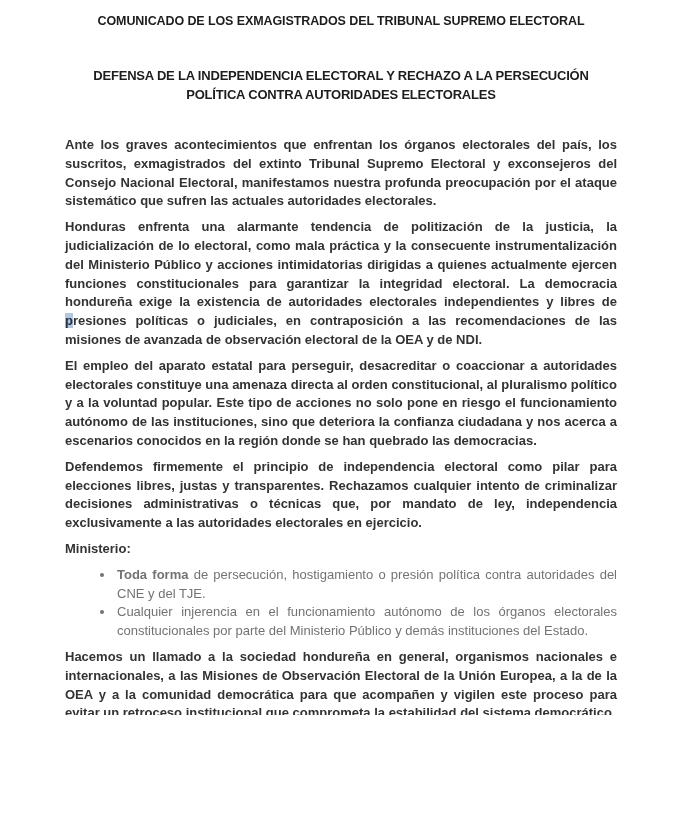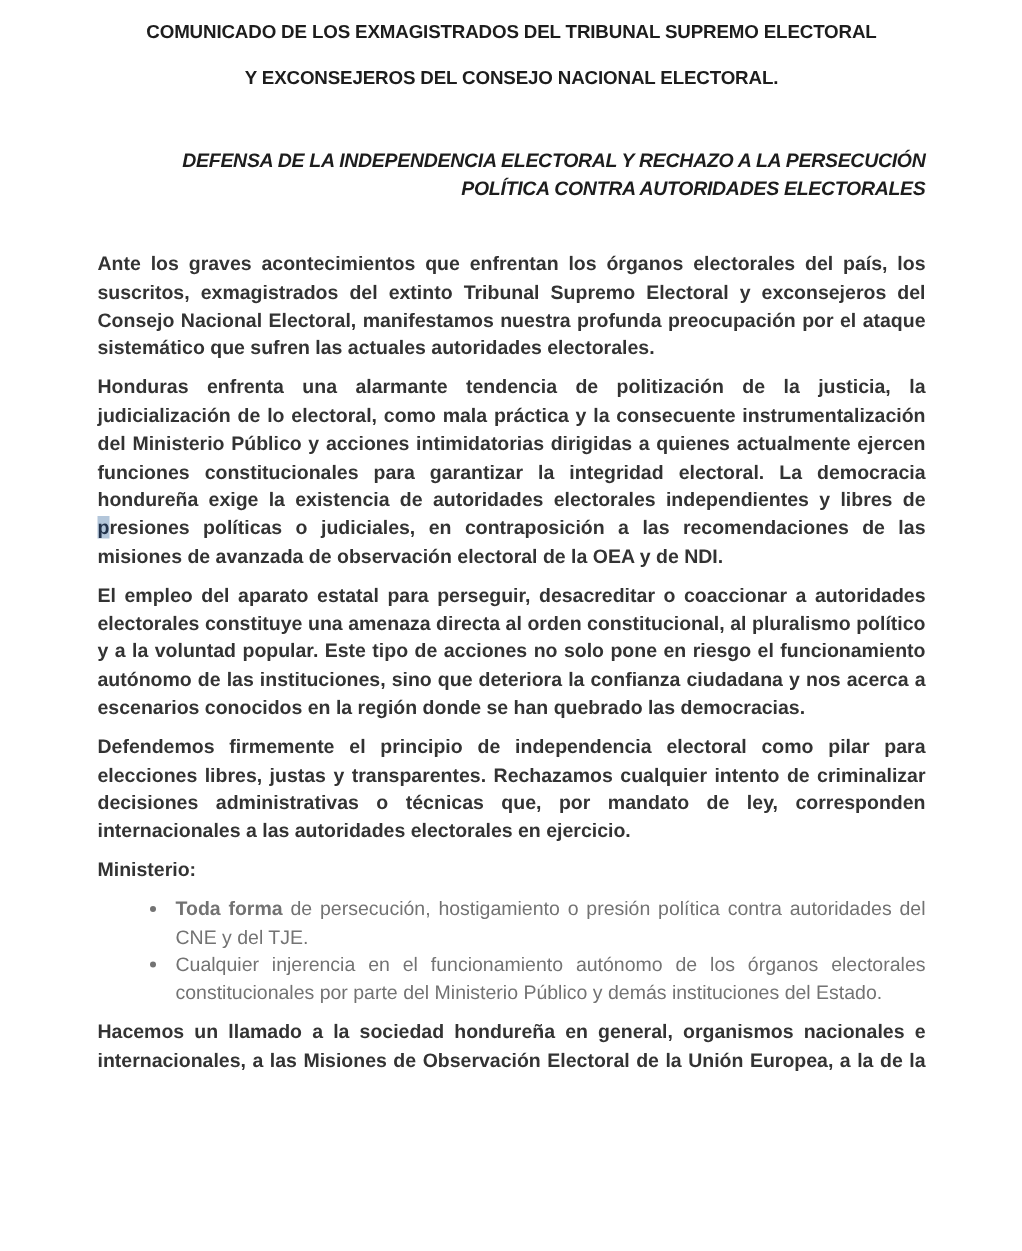--- a/index.html
+++ b/index.html
@@ -26,27 +26,26 @@
     letter-spacing: -0.1px;
   }
   .title-line {
     display: block;
   }
   .title-line-1 {
     margin-bottom: 17px;
   }
   .doc-subtitle {
     margin: 38px 0 32px 0;
-    text-align: right;
+    text-align: center;
     font-size: 13px;
     line-height: 19px;
     font-weight: bold;
     color: #1d1d1d;
     letter-spacing: -0.2px;
-    font-style: italic;
   }
   .body-text p {
     margin: 0 0 7px 0;
     font-size: 13px;
     line-height: 18.8px;
     text-align: justify;
     color: #333333;
     font-weight: bold;
   }
   .rechazamos-heading {
@@ -74,34 +73,33 @@
     padding-left: 2px;
   }
 </style>
 </head>
 <body>
 
 <div class="page">
 
   <h1 class="doc-title">
     <span class="title-line title-line-1">COMUNICADO DE LOS EXMAGISTRADOS DEL TRIBUNAL SUPREMO ELECTORAL</span>
-    <span class="title-line title-line-2">Y EXCONSEJEROS DEL CONSEJO NACIONAL ELECTORAL.</span>
   </h1>
 
   <h2 class="doc-subtitle">DEFENSA DE LA INDEPENDENCIA ELECTORAL Y RECHAZO A LA PERSECUCIÓN POLÍTICA CONTRA AUTORIDADES ELECTORALES</h2>
 
   <div class="body-text">
 
     <p>Ante los graves acontecimientos que enfrentan los órganos electorales del país, los suscritos, exmagistrados del extinto Tribunal Supremo Electoral y exconsejeros del Consejo Nacional Electoral, manifestamos nuestra profunda preocupación por el ataque sistemático que sufren las actuales autoridades electorales.</p>
 
     <p><span>Honduras enfrenta una alarmante tendencia de politización de la justicia, la judicialización de lo electoral, como mala práctica y la consecuente instrumentalización del Ministerio Público y acciones intimidatorias dirigidas a quienes actualmente ejercen funciones constitucionales para garantizar la integridad electoral. La democracia hondureña exige la existencia de autoridades electorales independientes y libres de </span><span class="selection-highlight">p</span><span>resiones políticas o judiciales, en contraposición a las recomendaciones de las misiones de avanzada de observación electoral de la OEA y de NDI.</span></p>
 
     <p>El empleo del aparato estatal para perseguir, desacreditar o coaccionar a autoridades electorales constituye una amenaza directa al orden constitucional, al pluralismo político y a la voluntad popular. Este tipo de acciones no solo pone en riesgo el funcionamiento autónomo de las instituciones, sino que deteriora la confianza ciudadana y nos acerca a escenarios conocidos en la región donde se han quebrado las democracias.</p>
 
-    <p>Defendemos firmemente el principio de independencia electoral como pilar para elecciones libres, justas y transparentes. Rechazamos cualquier intento de criminalizar decisiones administrativas o técnicas que, por mandato de ley, corresponden internacionales a las autoridades electorales en ejercicio.</p>
+    <p>Defendemos firmemente el principio de independencia electoral como pilar para elecciones libres, justas y transparentes. Rechazamos cualquier intento de criminalizar decisiones administrativas o técnicas que, por mandato de ley, independencia exclusivamente a las autoridades electorales en ejercicio.</p>
 
     <p class="rechazamos-heading">Ministerio:</p>
 
     <ul class="rejection-list">
       <li><span class="bold-lead">Toda forma</span><span> de persecución, hostigamiento o presión política contra autoridades del CNE y del TJE.</span></li>
       <li><span>Cualquier injerencia en el funcionamiento autónomo de los órganos electorales constitucionales por parte del Ministerio Público y demás instituciones del Estado.</span></li>
     </ul>
 
     <p>Hacemos un llamado a la sociedad hondureña en general, organismos nacionales e internacionales, a las Misiones de Observación Electoral de la Unión Europea, a la de la OEA y a la comunidad democrática para que acompañen y vigilen este proceso para evitar un retroceso institucional que comprometa la estabilidad del sistema democrático.</p>
 

